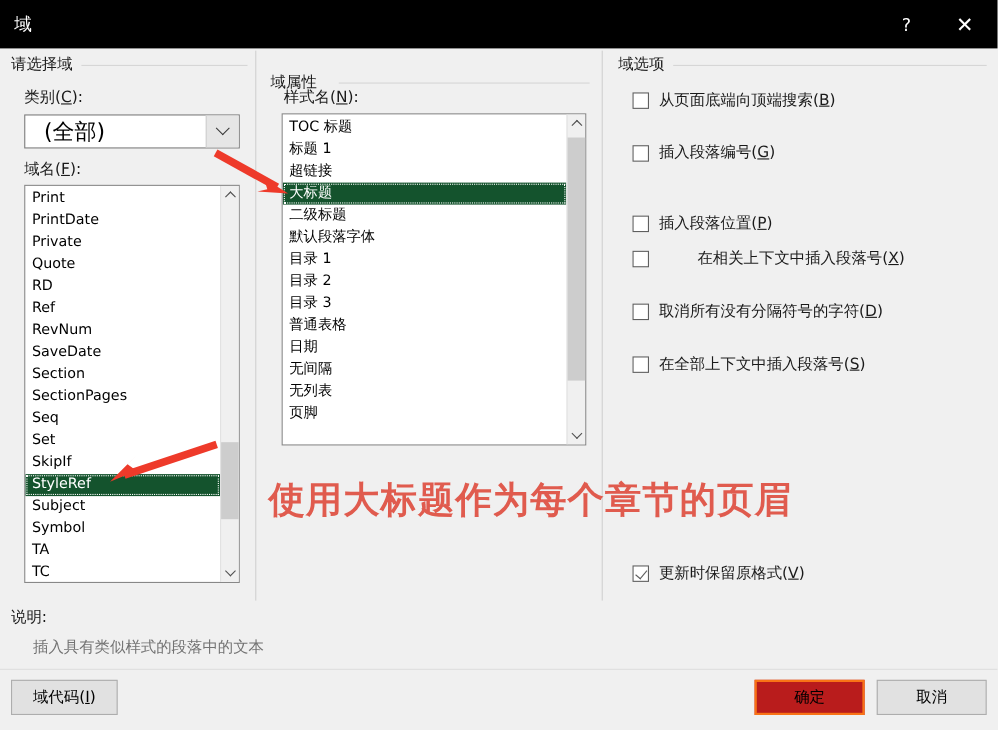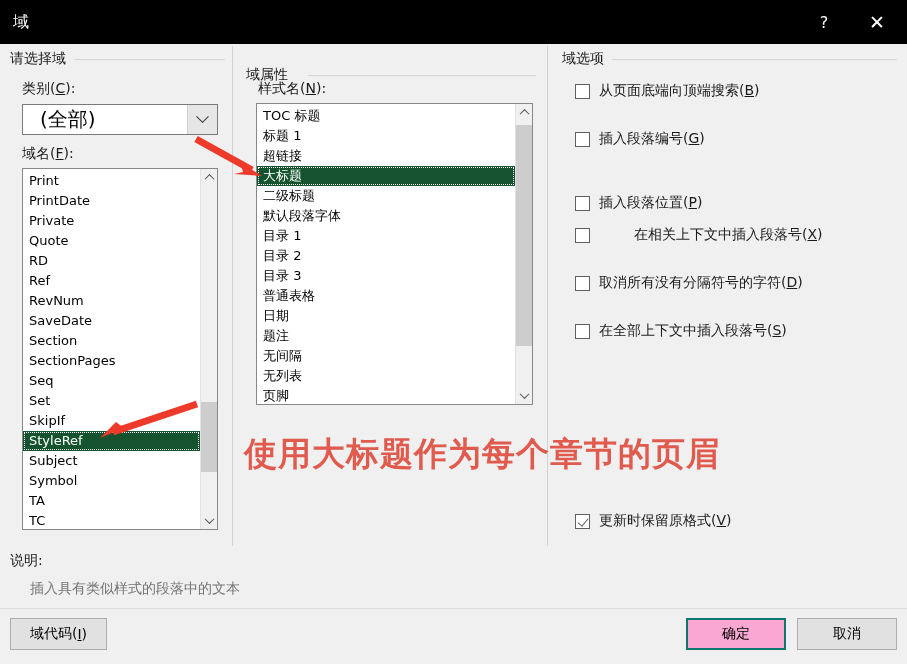--- a/index.html
+++ b/index.html
@@ -194,22 +194,22 @@
   .btn {
     position: absolute;
     background: #e1e1e1;
     border: 1px solid #adadad;
     font-size: 14px;
     color: #000;
     display: flex; align-items: center; justify-content: center;
     cursor: default;
   }
   .btn.default {
-    background: #f9a8d4;
-    border: 2px solid #0f766e;
+    background: #b91c1c;
+    border: 2px solid #f97316;
   }
 
   
   .annot {
     position: absolute;
     color: #e05b4e;
     font-family: "DejaVu Serif", "Liberation Serif", serif;
     font-size: 33px;
     white-space: nowrap;
     letter-spacing: 1px;
@@ -305,21 +305,20 @@
         <div class="list-item">标题 1</div>
         <div class="list-item">超链接</div>
         <div class="list-item sel">大标题</div>
         <div class="list-item">二级标题</div>
         <div class="list-item">默认段落字体</div>
         <div class="list-item">目录 1</div>
         <div class="list-item">目录 2</div>
         <div class="list-item">目录 3</div>
         <div class="list-item">普通表格</div>
         <div class="list-item">日期</div>
-        <div class="list-item">题注</div>
         <div class="list-item">无间隔</div>
         <div class="list-item">无列表</div>
         <div class="list-item">页脚</div>
       </div>
     <div class="scrollbar">
       <div class="sb-btn top">
           <span class="sb-chev up"></span>
         </div>
       <div class="sb-thumb" style="top:21px; height:221px;"></div>
       <div class="sb-btn bot">

